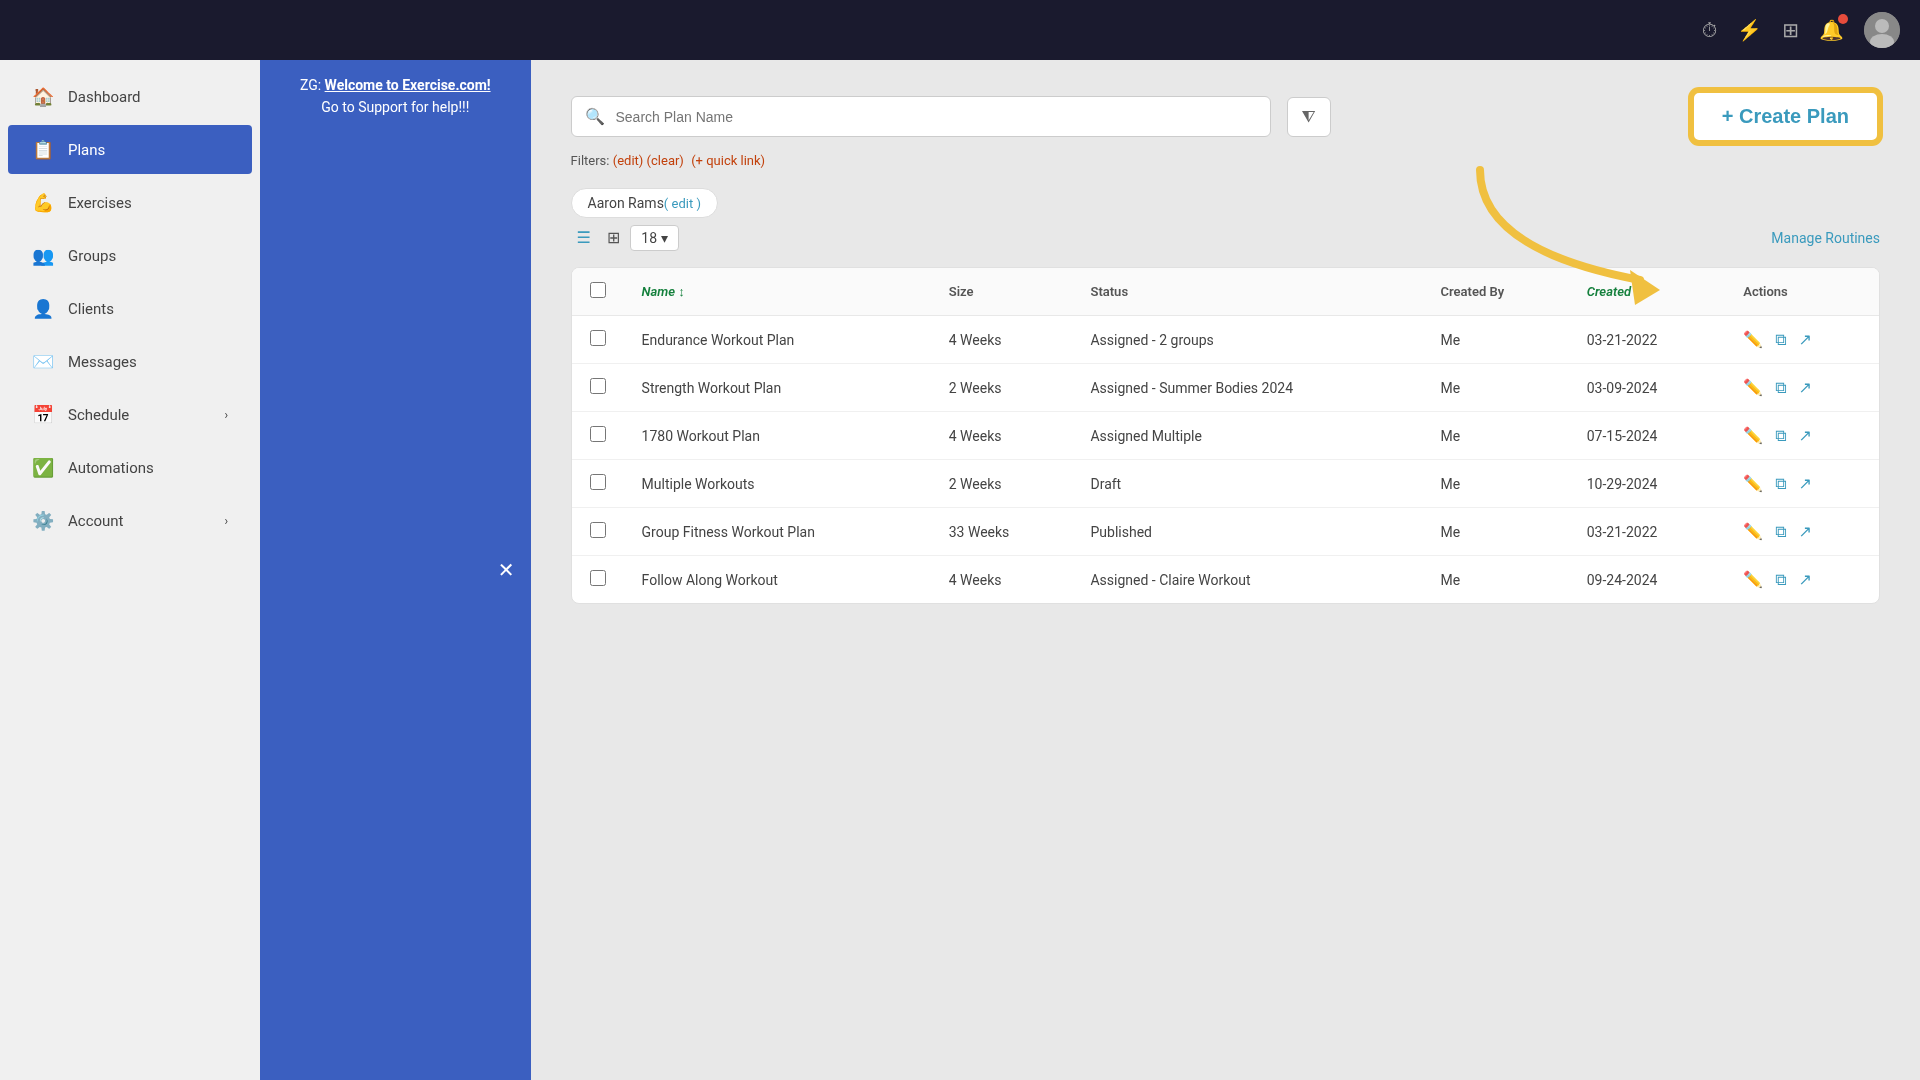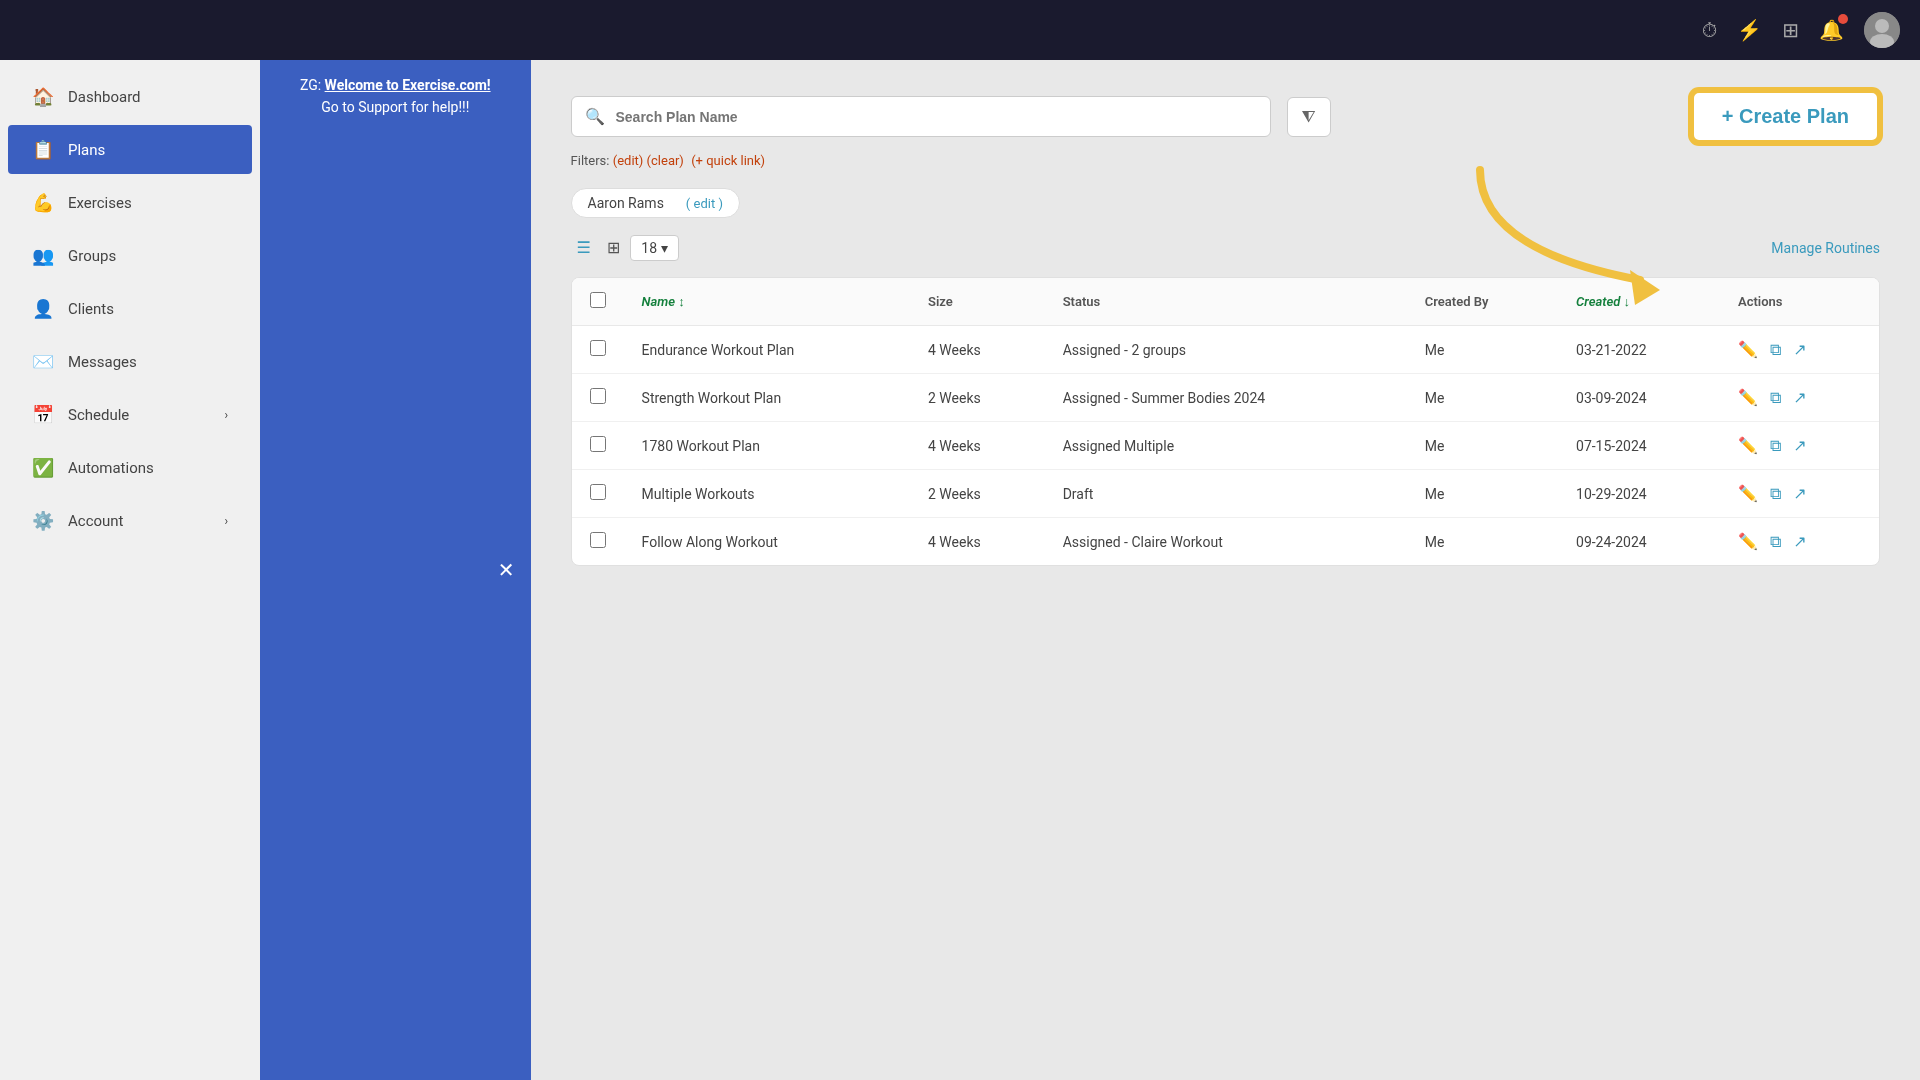--- a/index.html
+++ b/index.html
@@ -27,31 +27,31 @@
     .banner-text { font-size: 14px; line-height: 1.6; }
     .banner-text a { color: #fff; font-weight: bold; text-decoration: underline; }
     .banner-close { position: absolute; right: 16px; top: 50%; transform: translateY(-50%); background: none; border: none; color: #fff; font-size: 20px; cursor: pointer; }
 
     
     .content-body { padding: 30px 40px; flex: 1; overflow: auto; position: relative; }
 
     
     .search-row { display: flex; align-items: center; justify-content: space-between; margin-bottom: 10px; }
     .search-box { display: flex; align-items: center; background: #fff; border: 1px solid #ccc; border-radius: 6px; padding: 10px 14px; width: 700px; gap: 10px; }
-    .search-box input { border: none; outline: none; font-size: 14px; color: #666; width: 100%; background: transparent; font-weight: bold; }
+    .search-box input { border: none; outline: none; font-size: 14px; color: #666; width: 100%; background: transparent; }
     .search-box .search-icon { color: #999; font-size: 16px; }
     .filter-btn { background: #fff; border: 1px solid #ccc; border-radius: 6px; padding: 10px 14px; color: #666; cursor: pointer; font-size: 16px; margin-left: 8px; }
     .create-plan-btn { background: #fff; border: 3px solid #f0c040; border-radius: 8px; padding: 12px 28px; color: #3a9abd; font-size: 20px; font-weight: 600; cursor: pointer; display: flex; align-items: center; gap: 8px; box-shadow: 0 0 0 3px #f0c040; }
 
     
     .filters-row { font-size: 13px; color: #555; margin-bottom: 20px; }
     .filters-row a { color: #c2410c; text-decoration: none; cursor: pointer; }
 
     
-    .client-tag { display: inline-flex; align-items: center; gap: 22px; background: #fff; border: 1px solid #ddd; border-radius: 20px; padding: 6px 16px; font-size: 14px; color: #444; margin-bottom: 14px; }
+    .client-tag { display: inline-flex; align-items: center; gap: 0; background: #fff; border: 1px solid #ddd; border-radius: 20px; padding: 6px 16px; font-size: 14px; color: #444; margin-bottom: 4px; }
     .client-tag a { color: #3a9abd; text-decoration: none; font-size: 13px; }
 
     
     .table-controls { display: flex; align-items: center; justify-content: space-between; margin-bottom: 14px; }
     .view-controls { display: flex; align-items: center; gap: 4px; }
     .view-btn { background: none; border: none; padding: 6px; cursor: pointer; color: #555; font-size: 16px; }
     .view-btn.active { color: #3a9abd; }
     .per-page { display: flex; align-items: center; gap: 4px; background: #fff; border: 1px solid #ccc; border-radius: 4px; padding: 4px 10px; font-size: 14px; color: #444; cursor: pointer; }
     .manage-link { color: #3a9abd; font-size: 14px; cursor: pointer; text-decoration: none; }
 
@@ -254,20 +254,35 @@
     <td>
       <div class="action-icons">
         <span class="action-icon" title="Edit">✏️</span>
         <span class="action-icon" title="Copy">⧉</span>
         <span class="action-icon" title="Open">↗</span>
       </div>
     </td>
   </tr>
               <tr>
     <td><input type="checkbox" class="row-checkbox" style=""></td>
+    <td>Group Fitness Workout Plan</td>
+    <td>33 Weeks</td>
+    <td>Published</td>
+    <td>Me</td>
+    <td>03-21-2022</td>
+    <td>
+      <div class="action-icons">
+        <span class="action-icon" title="Edit">✏️</span>
+        <span class="action-icon" title="Copy">⧉</span>
+        <span class="action-icon" title="Open">↗</span>
+      </div>
+    </td>
+  </tr>
+              <tr>
+    <td><input type="checkbox" class="row-checkbox" style=""></td>
     <td>Follow Along Workout</td>
     <td>4 Weeks</td>
     <td>Assigned - Claire Workout</td>
     <td>Me</td>
     <td>09-24-2024</td>
     <td>
       <div class="action-icons">
         <span class="action-icon" title="Edit">✏️</span>
         <span class="action-icon" title="Copy">⧉</span>
         <span class="action-icon" title="Open">↗</span>

